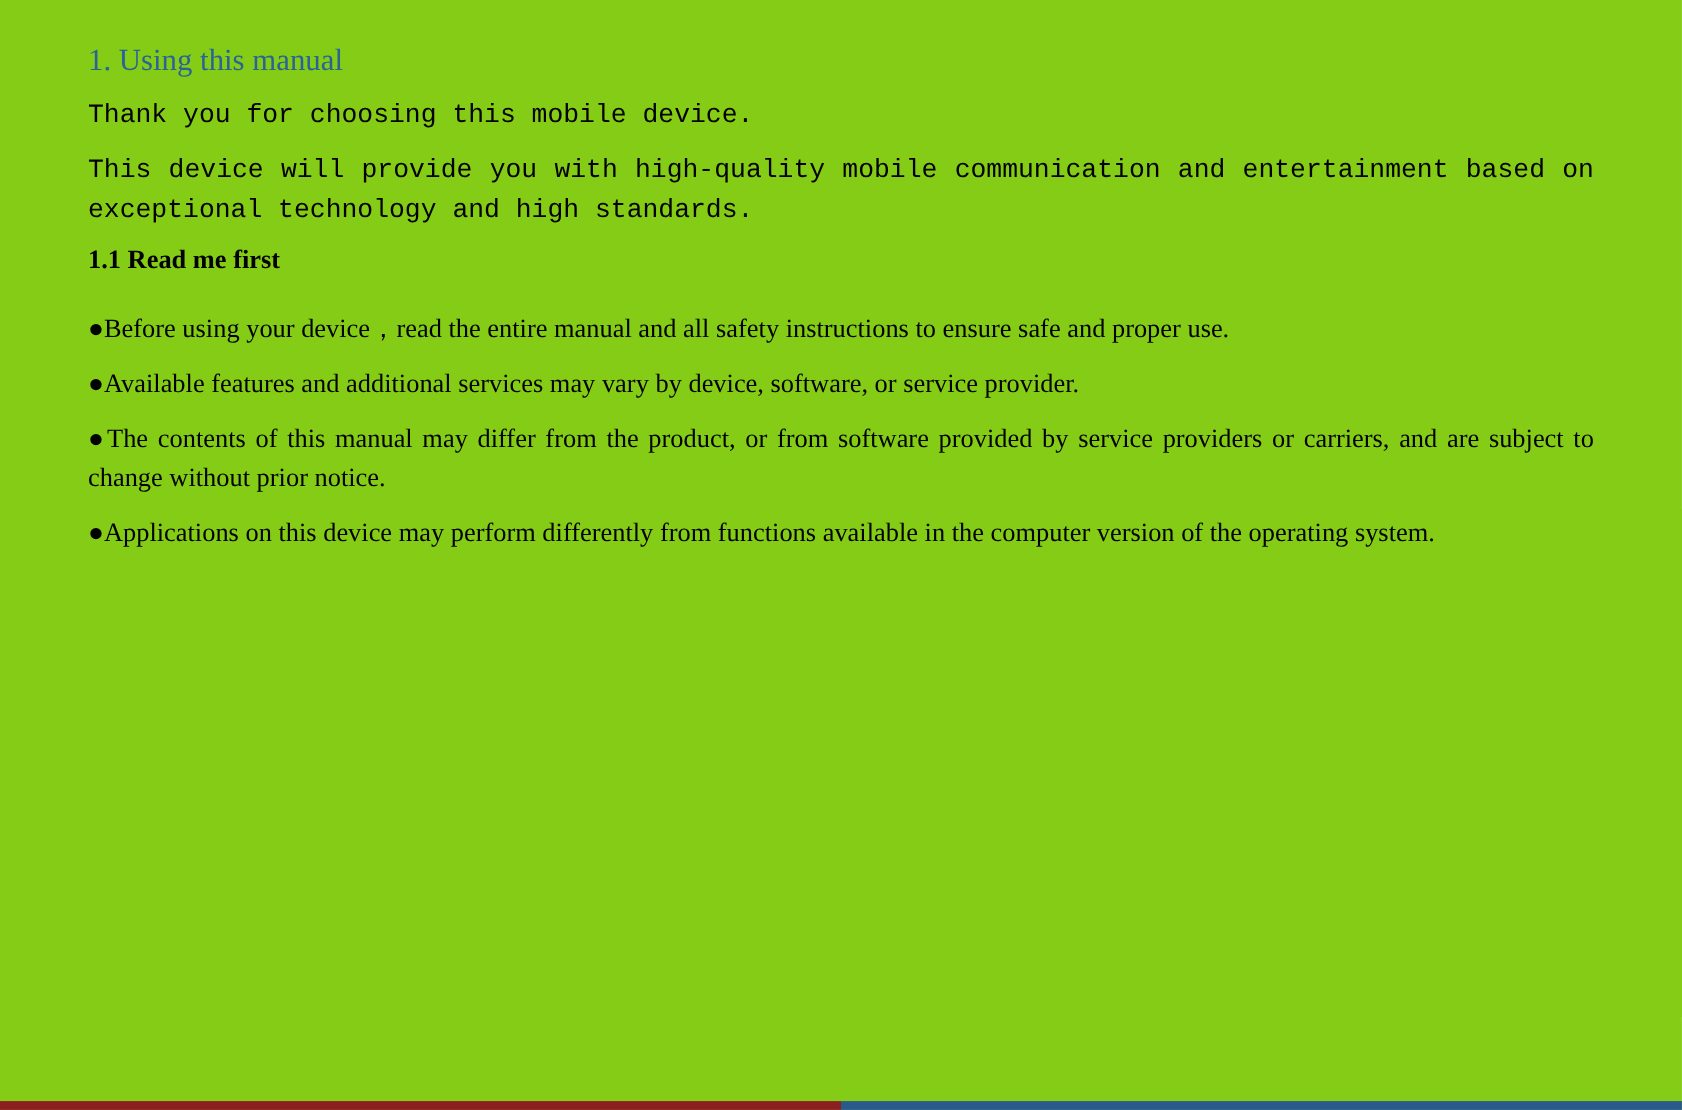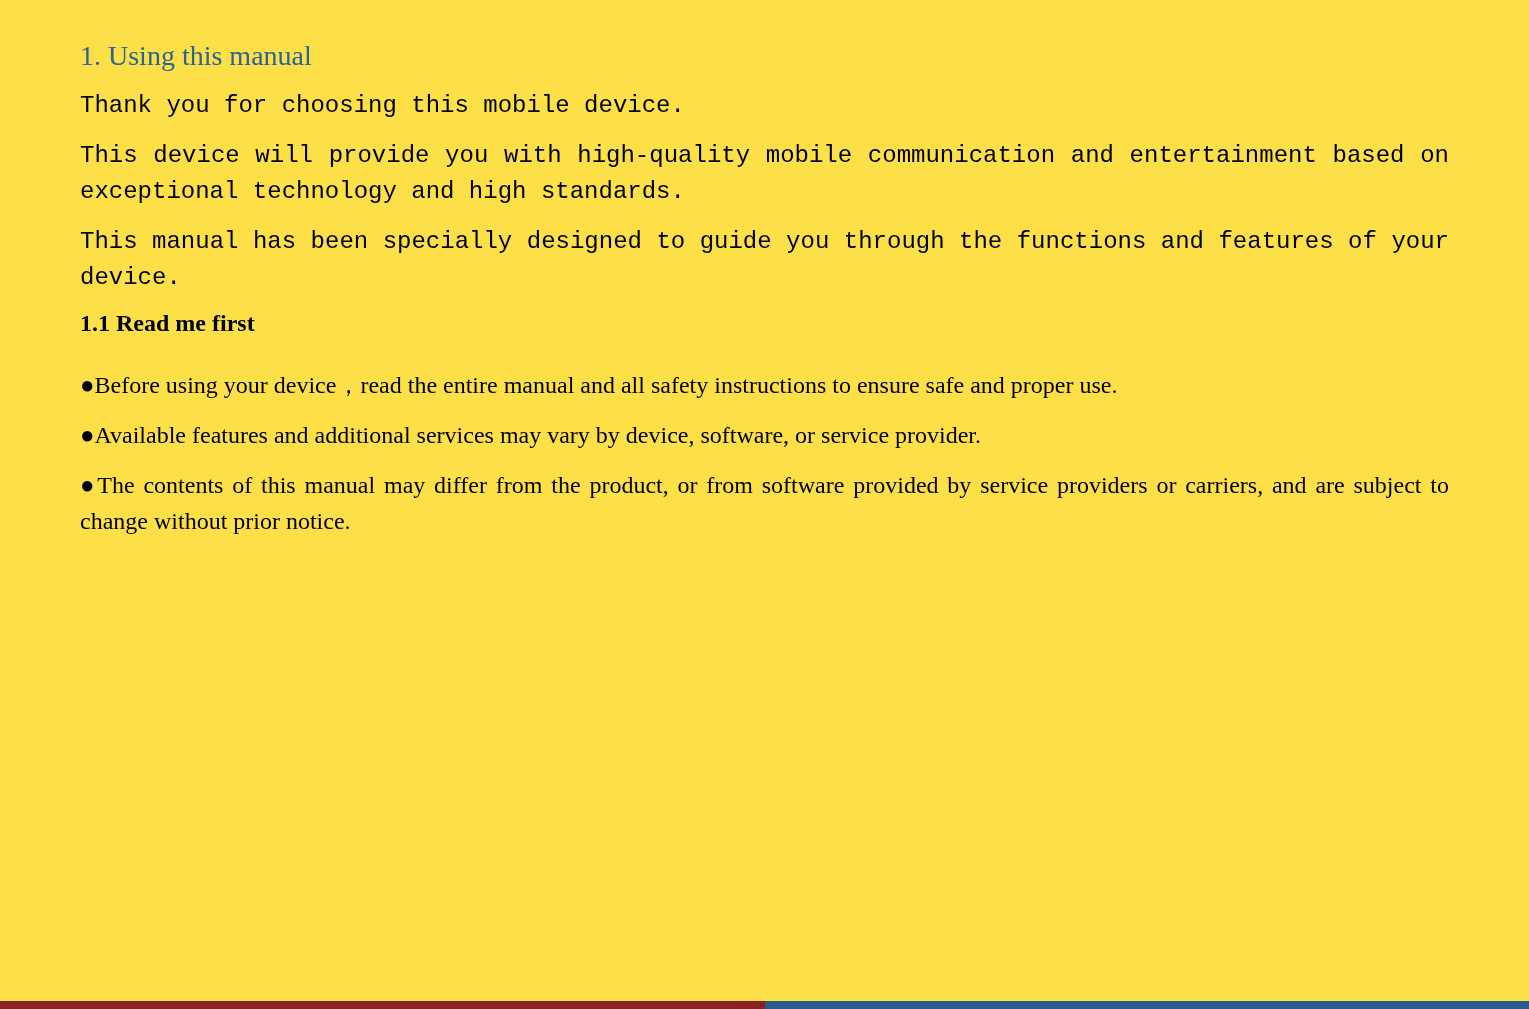--- a/index.html
+++ b/index.html
@@ -13,21 +13,21 @@
       font-family: "Times New Roman", Times, serif;
       width: 1529px;
       min-height: 1009px;
       position: relative;
       overflow: hidden;
     }
 
     .page-container {
       width: 1529px;
       min-height: 1009px;
-      background: #fde047;
+      background: #84cc16;
       position: relative;
       padding: 40px 80px 60px 80px;
     }
 
     .section-heading {
       color: #2a6496;
       font-size: 28px;
       font-weight: normal;
       margin-bottom: 16px;
       font-family: "Times New Roman", Times, serif;
@@ -73,29 +73,29 @@
 <body>
 
 <div class="page-container">
 
   <h2 class="section-heading">1. Using this manual</h2>
 
   <p class="body-text">Thank you for choosing this mobile device.</p>
 
   <p class="body-text">This device will provide you with high-quality mobile communication and entertainment based on exceptional technology and high standards.</p>
 
-  <p class="body-text">This manual has been specially designed to guide you through the functions and features of your device.</p>
 
   <p class="subsection-heading">1.1 Read me first</p>
 
   <p class="bullet-item">●Before using your device，read the entire manual and all safety instructions to ensure safe and proper use.</p>
 
 
 
   <p class="bullet-item">●Available features and additional services may vary by device, software, or service provider.</p>
 
   <p class="bullet-item">●The contents of this manual may differ from the product, or from software provided by service providers or carriers, and are subject to change without prior notice.</p>
 
 
+  <p class="bullet-item">●Applications on this device may perform differently from functions available in the computer version of the operating system.</p>
 
   <div class="bottom-bar"></div>
 
 </div>
 
 </body></html>

